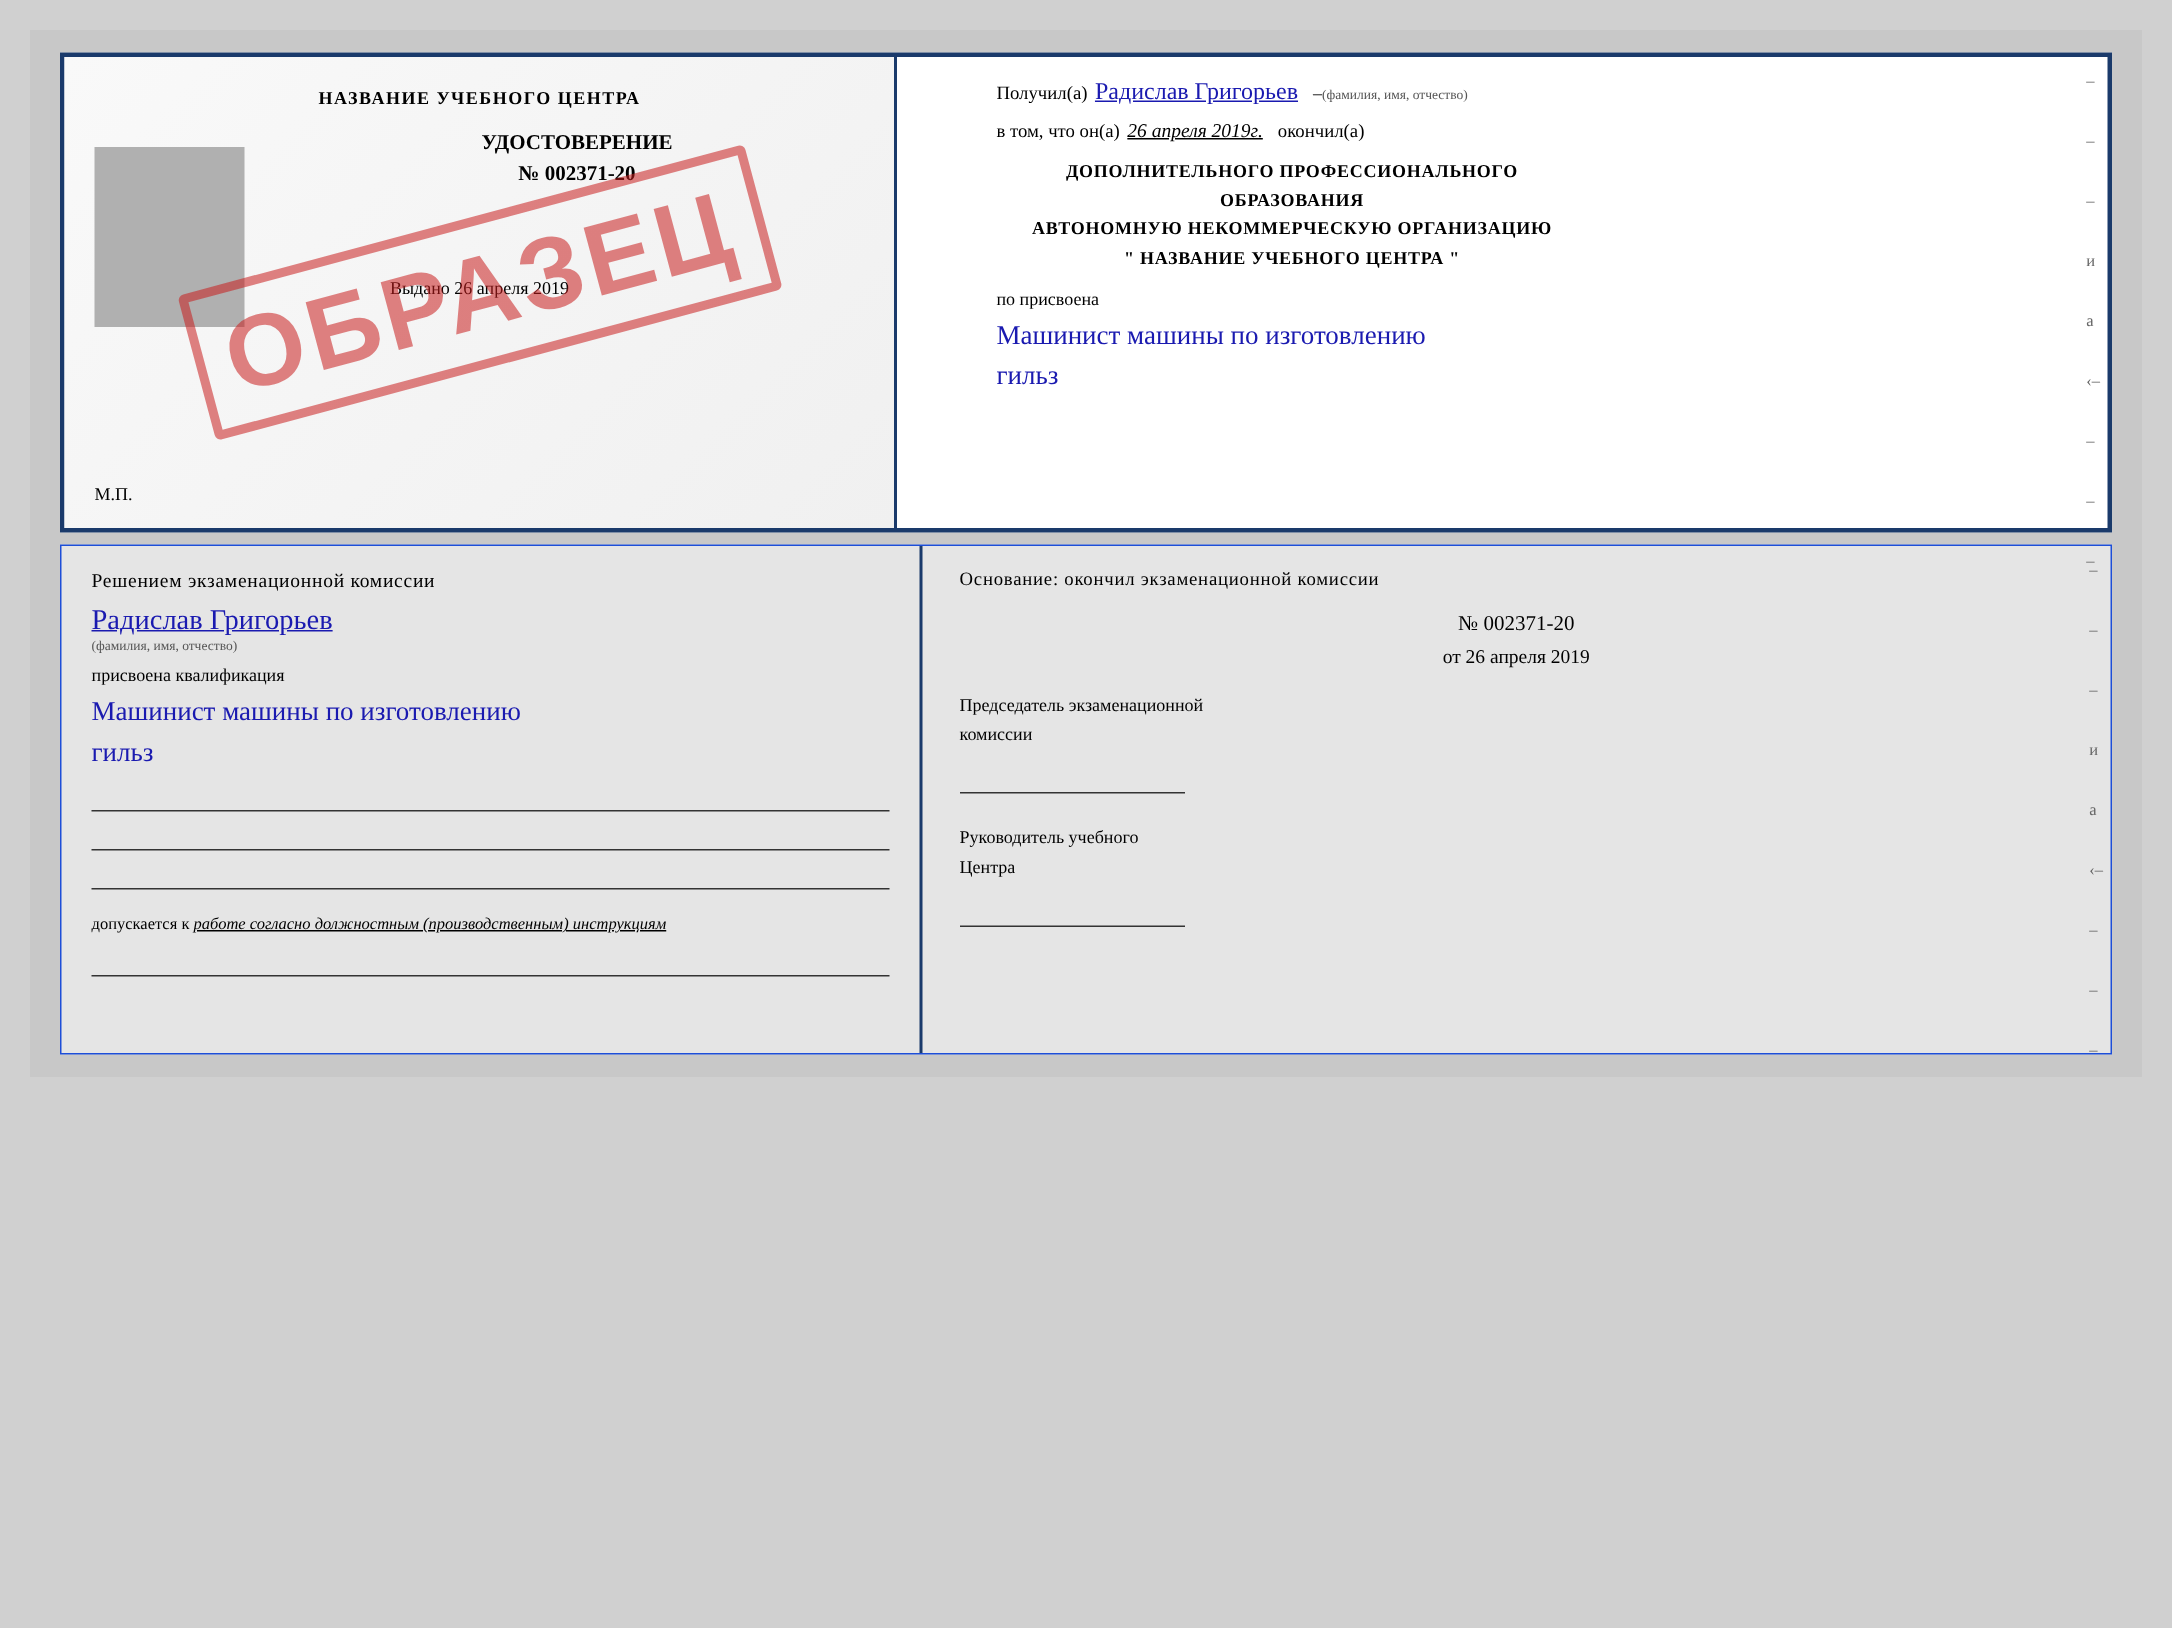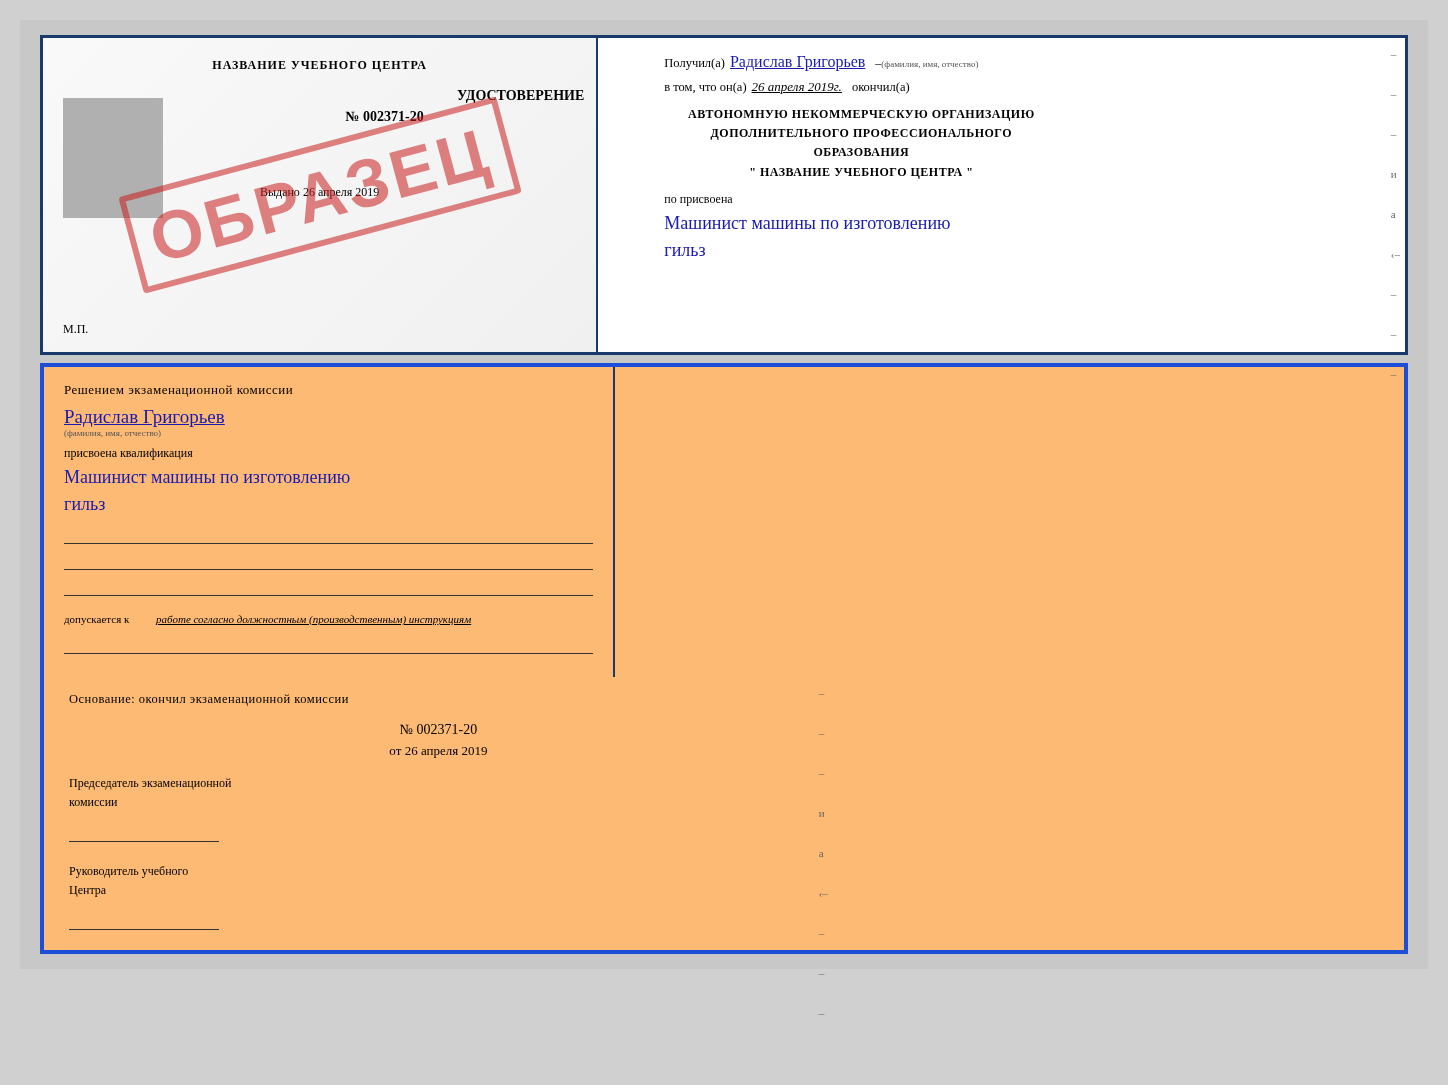--- a/index.html
+++ b/index.html
@@ -63,21 +63,21 @@
     }
 
     .cert-center-content {
       margin-left: 130px;
       margin-top: 10px;
     }
 
     .cert-udostoverenie {
       font-size: 14px;
       font-weight: bold;
-      text-align: right;
+      text-align: center;
       margin-bottom: 5px;
     }
 
     .cert-number {
       font-size: 14px;
       font-weight: bold;
       text-align: center;
       margin-bottom: 5px;
     }
 
@@ -171,26 +171,25 @@
 
     
     .separator-label {
       font-size: 13px;
       color: #222;
       padding: 5px 0 8px 0;
     }
 
     
     .document-bottom {
-      background: #fdba74;
-      border: 4px solid #1d4ed8;
+      background: #e5e5e5;
+      border: 1px solid #1d4ed8;
       display: flex;
       width: 100%;
       min-height: 340px;
-      flex-direction: column;
     }
 
     .doc-bottom-left {
       width: 42%;
       border-right: 2px solid #1a3a6b;
       padding: 15px 20px;
     }
 
     .bottom-decision {
       font-size: 13px;
@@ -234,21 +233,20 @@
 
     .bottom-допуск {
       font-size: 11px;
       margin-top: 15px;
       line-height: 1.5;
     }
 
     .bottom-допуск-italic {
       font-style: italic;
       text-decoration: underline;
-      margin-left: 24px;
     }
 
     
     .bottom-right-osnov {
       font-size: 12.5px;
       letter-spacing: 0.5px;
       margin-bottom: 15px;
     }
 
     .bottom-right-number {
@@ -331,22 +329,22 @@
           <span class="right-value-small">(фамилия, имя, отчество)</span>
         </div>
 
         <div class="right-line" style="margin-top:5px;">
           <span class="right-label">в том, что он(а)</span>
           <span class="right-value-typed">26 апреля 2019г.</span>
           <span class="right-label" style="margin-left:10px;">окончил(а)</span>
         </div>
 
         <div class="right-block-center">
+          <div>ДОПОЛНИТЕЛЬНОГО ПРОФЕССИОНАЛЬНОГО ОБРАЗОВАНИЯ</div>
           <div>АВТОНОМНУЮ НЕКОММЕРЧЕСКУЮ ОРГАНИЗАЦИЮ</div>
-          <div>ДОПОЛНИТЕЛЬНОГО ПРОФЕССИОНАЛЬНОГО ОБРАЗОВАНИЯ</div>
           <div>"   НАЗВАНИЕ УЧЕБНОГО ЦЕНТРА   "</div>
         </div>
 
         <div class="right-profession">
           <span>по присвоена</span>
         </div>
         <div class="right-handwritten-profession">
           <span>Машинист машины по изготовлению</span><br>
           <span>гильз</span>
         </div>

